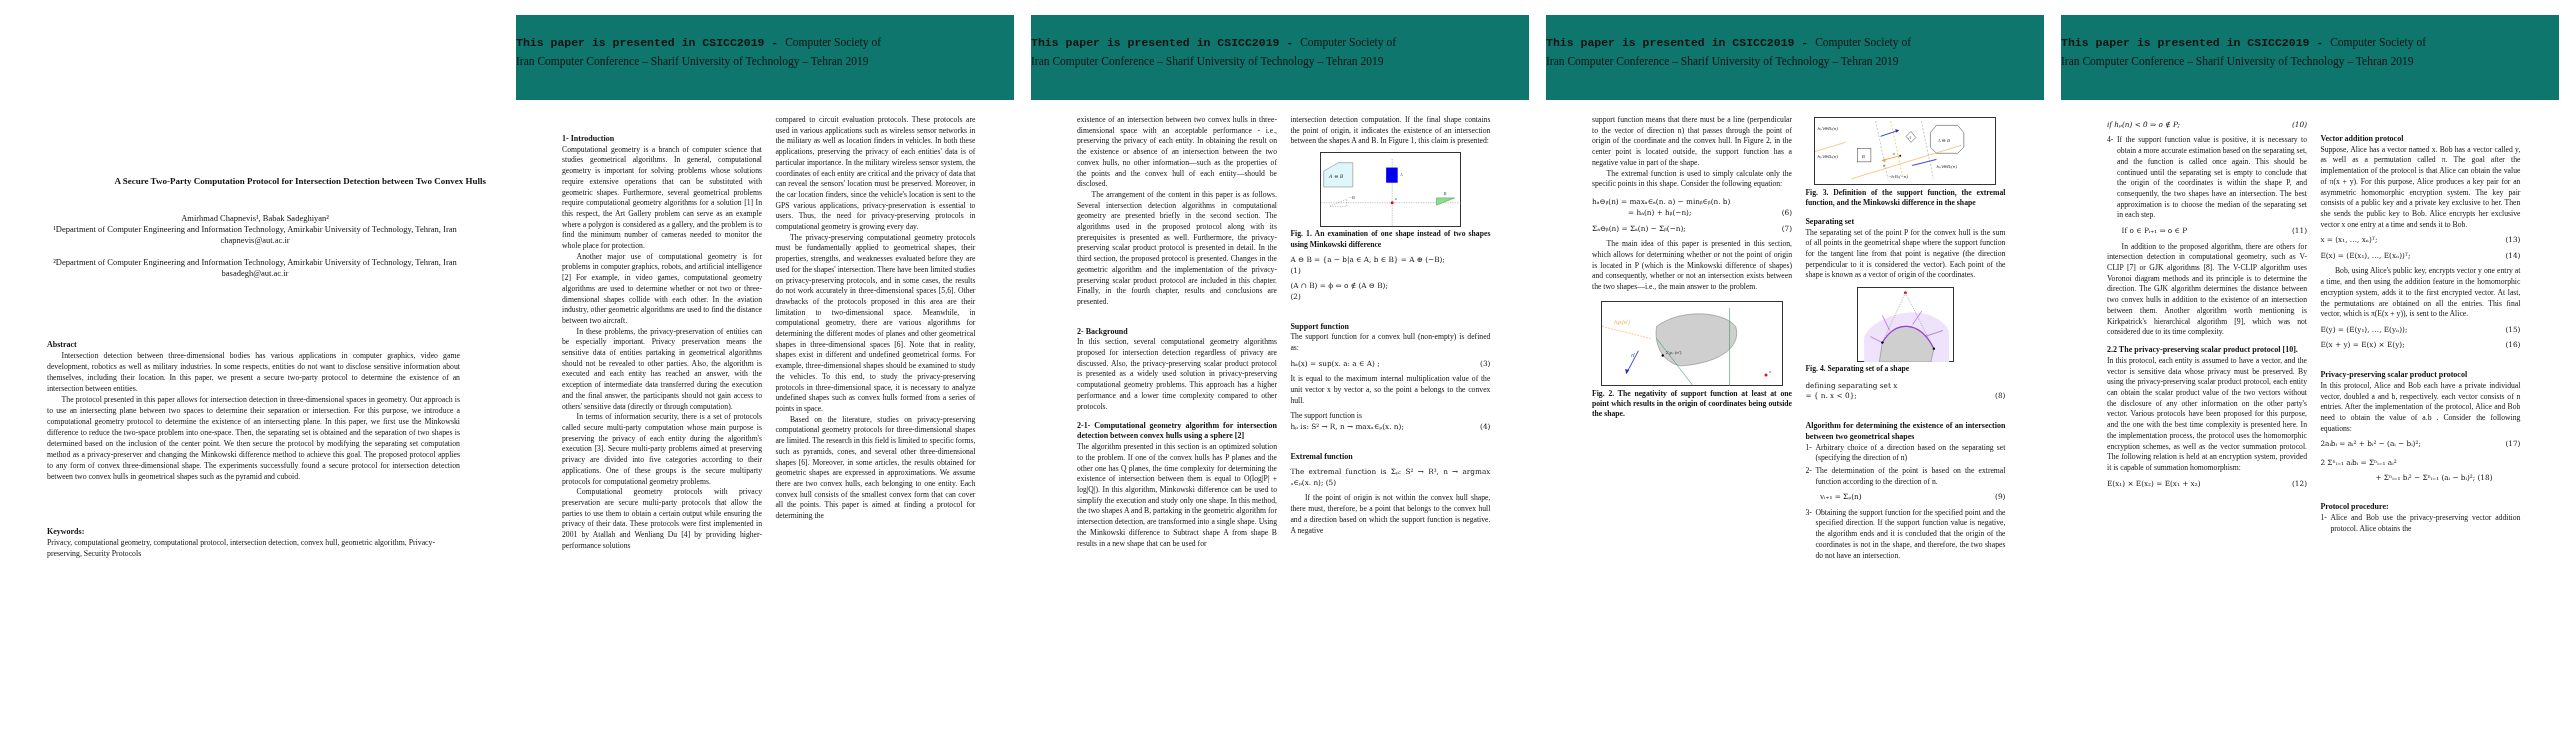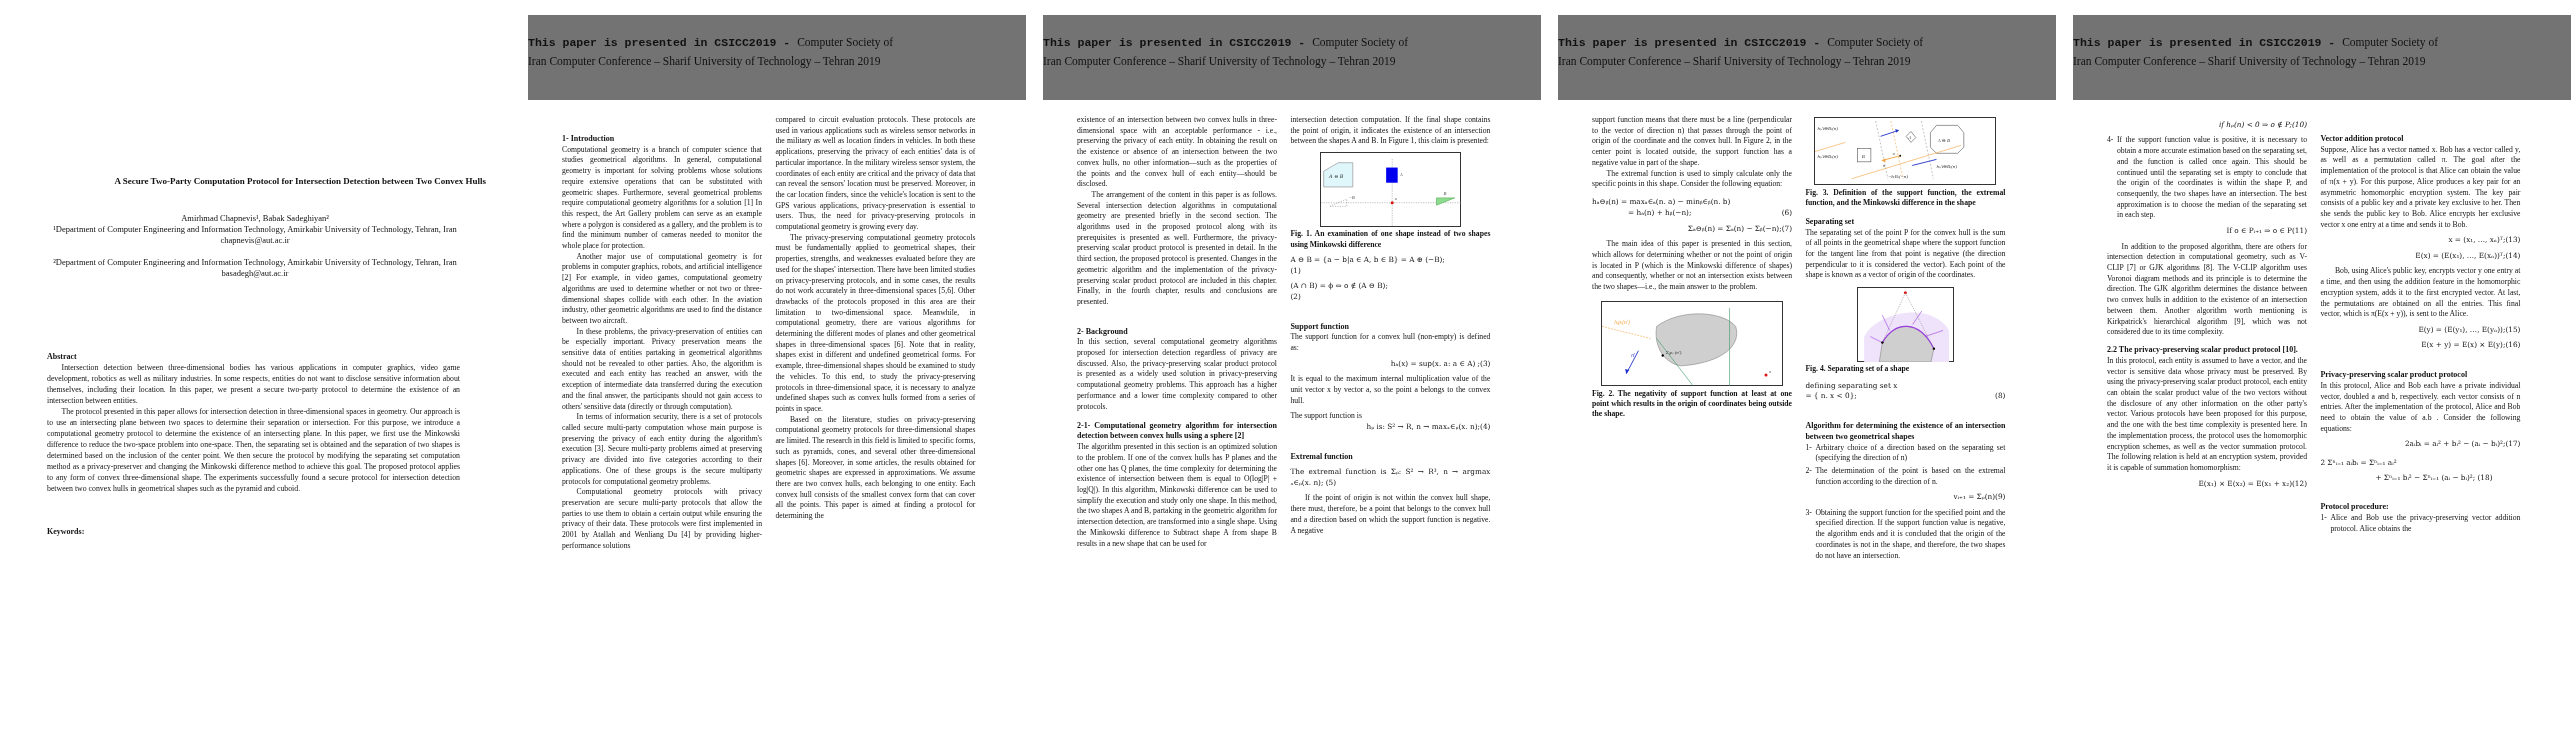--- a/index.html
+++ b/index.html
@@ -1,40 +1,40 @@
 <!DOCTYPE html>
 <html style="font-size:9.7px"><head>
 <meta charset="utf-8">
 <style>
   * { box-sizing: border-box; margin: 0; padding: 0; }
   html, body { width: 2576px; height: 729px; background: #ffffff; overflow: hidden; }
   body { font-family: "Liberation Serif", "DejaVu Serif", serif; color: #111; }
   .strip { display: flex; width: 2576px; height: 729px; }
   .page { width: 515px; height: 729px; position: relative; background: #fff; overflow: hidden; }
-  .hdr { position: absolute; top: 14.6px; left: 13px; width: 498px; height: 85px; background: #737373; padding: 18px 0 0 0; }
+  .hdr { position: absolute; top: 14.6px; left: 1px; width: 498px; height: 85px; background: #0f766e; padding: 18px 0 0 0; }
   .hdr .l1 { font-size: 11.5px; line-height: 19.4px; white-space: nowrap; }
   .hdr .mono { font-family: "Liberation Mono", "DejaVu Sans Mono", monospace; font-weight: bold; }
   .hdr .l2 { font-size: 11.5px; line-height: 19.4px; white-space: nowrap; }
   .cols { position: absolute; top: 115px; left: 0; width: 515px; display: flex; }
   .col { width: 200px; font-size: 7.7px; line-height: 10.7px; text-align: justify; }
   .col.left { margin-left: 47px; }
   .col.right { margin-left: 13.4px; }
   .col p { text-indent: 14.6px; }
   .col p.noind { text-indent: 0; }
   .h { font-weight: bold; font-size: 8px; margin-top: 19px; text-align: left; }
   .h.just { text-align: justify; }
-  .eq { display: flex; justify-content: flex-end; margin: 4.9px 0; font-family: "DejaVu Serif", serif; font-size: 7.3px; text-indent: 0; }
+  .eq { display: flex; justify-content: space-between; margin: 4.9px 0; font-family: "DejaVu Serif", serif; font-size: 7.3px; text-indent: 0; }
   .cap { font-weight: bold; font-size: 7.7px; line-height: 10.3px; margin-top: 2.4px; text-align: justify; }
   .fig { border: 0.9px solid #333; margin: 2.4px auto 0 auto; position: relative; background: #fff; }
   .ol { padding-left: 13.4px; }
   .ol li { margin-bottom: 1.8px; text-indent: 0; }
   
   .p1-title { position: absolute; top: 176px; left: 24px; width: 462px; text-align: right; font-weight: bold; font-size: 9px; line-height: 11px; }
   .p1-auth { position: absolute; top: 213px; left: 24px; width: 462px; text-align: center; font-size: 8.5px; line-height: 11px; }
-  .p1-abs { position: absolute; top: 332px; left: 47px; width: 413px; font-size: 7.8px; line-height: 11px; text-align: justify; }
+  .p1-abs { position: absolute; top: 320px; left: 47px; width: 413px; font-size: 7.8px; line-height: 11px; text-align: justify; }
   .p1-abs p { text-indent: 14.6px; }
   .p1-kw { position: absolute; top: 507px; left: 47px; width: 413px; font-size: 7.8px; line-height: 11px; }
 </style>
 </head>
 <body>
 
 <div class="strip">
 
   <div class="page">
     <div class="p1-title">A Secure Two-Party Computation Protocol for Intersection Detection between Two Convex Hulls</div>
@@ -46,20 +46,21 @@
       <div>²Department of Computer Engineering and Information Technology, Amirkabir University of Technology, Tehran, Iran</div>
       <div>basadegh@aut.ac.ir</div>
     </div>
     <div class="p1-abs">
       <div class="h">Abstract</div>
       <p>Intersection detection between three-dimensional bodies has various applications in computer graphics, video game development, robotics as well as military industries. In some respects, entities do not want to disclose sensitive information about themselves, including their location. In this paper, we present a secure two-party protocol to determine the existence of an intersection between entities.</p>
       <p>The protocol presented in this paper allows for intersection detection in three-dimensional spaces in geometry. Our approach is to use an intersecting plane between two spaces to determine their separation or intersection. For this purpose, we introduce a computational geometry protocol to determine the existence of an intersecting plane. In this paper, we first use the Minkowski difference to reduce the two-space problem into one-space. Then, the separating set is obtained and the separation of two shapes is determined based on the inclusion of the center point. We then secure the protocol by modifying the separating set computation method as a privacy-preserver and changing the Minkowski difference method to achieve this goal. The proposed protocol applies to any form of convex three-dimensional shape. The experiments successfully found a secure protocol for intersection detection between two convex hulls in geometrical shapes such as the pyramid and cuboid.</p>
     </div>
     <div class="p1-kw">
       <div class="h">Keywords:</div>
+      <div>Privacy, computational geometry, computational protocol, intersection detection, convex hull, geometric algorithm, Privacy-preserving, Security Protocols</div>
     </div>
   </div>
 
   <div class="page">
     <div class="hdr">
       <div class="l1"><span class="mono">This paper is presented in CSICC2019 - </span> <span>Computer Society of</span></div>
       <div class="l2">Iran Computer Conference – Sharif University of Technology – Tehran 2019</div>
     </div>
     <div class="cols">
       <div class="col left">

